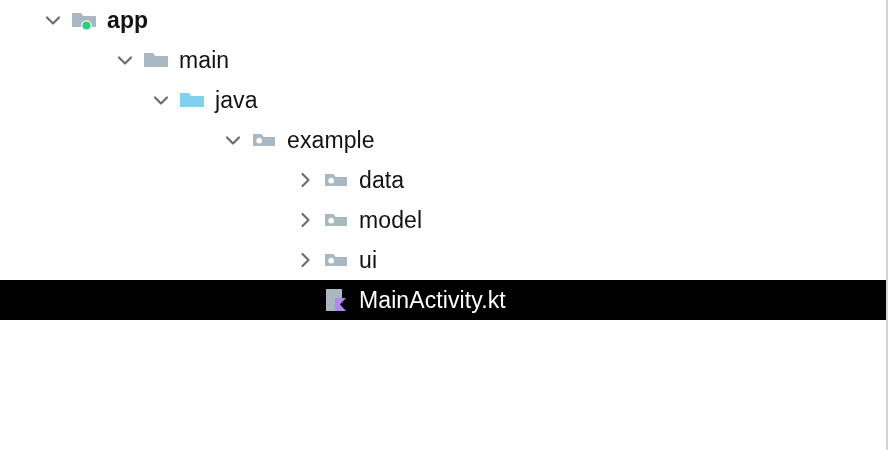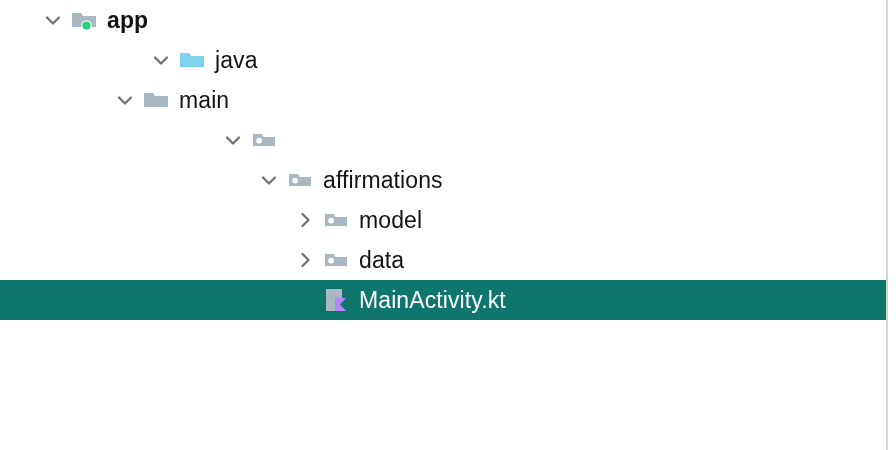--- a/index.html
+++ b/index.html
@@ -33,21 +33,21 @@
   .tree-row {
     position: relative;
     height: 40px;
     display: flex;
     align-items: center;
     width: 886px;
     box-sizing: border-box;
     white-space: nowrap;
   }
   .tree-row.selected {
-    background: #0f766e;
+    background: #000000;
   }
 
   .indent {
     flex: 0 0 auto;
   }
 
   
   .toggle {
     flex: 0 0 auto;
     width: 26px;
@@ -116,111 +116,112 @@
           <svg viewBox="0 0 28 28" xmlns="http://www.w3.org/2000/svg">
             <path d="M2 7 L2 21 L26 21 L26 10 L13 10 L11 7 Z" fill="#a9b7c0"></path>
             <path d="M2 7 L11 7 L13 10 L2 10 Z" fill="#a9b7c0"></path>
             <circle cx="16.5" cy="19.5" r="5.3" fill="#ffffff"></circle>
             <circle cx="16.5" cy="19.5" r="4.1" fill="#26d07c"></circle>
           </svg>
         </span>
         <span class="node-label bold">app</span>
       </div>
       <div class="tree-row">
+        <span class="indent" style="width: 112px;"></span>
+        <span class="toggle">
+          <svg viewBox="0 0 26 26" xmlns="http://www.w3.org/2000/svg">
+            <path d="M7 10.5 L13 16.5 L19 10.5" fill="none" stroke="#6e6e6e" stroke-width="2.2" stroke-linecap="round" stroke-linejoin="round"></path>
+          </svg>
+        </span>
+        <span class="node-icon">
+          <svg viewBox="0 0 28 28" xmlns="http://www.w3.org/2000/svg">
+            <path d="M2 7 L2 21 L26 21 L26 10 L13 10 L11 7 Z" fill="#a9b7c0"></path>
+            <path d="M2 7 L11 7 L13 10 L2 10 Z" fill="#a9b7c0"></path>
+          </svg>
+        </span>
+        <span class="node-label">main</span>
+      </div>
+      <div class="tree-row">
         <span class="indent" style="width: 148px;"></span>
         <span class="toggle">
           <svg viewBox="0 0 26 26" xmlns="http://www.w3.org/2000/svg">
             <path d="M7 10.5 L13 16.5 L19 10.5" fill="none" stroke="#6e6e6e" stroke-width="2.2" stroke-linecap="round" stroke-linejoin="round"></path>
           </svg>
         </span>
         <span class="node-icon">
           <svg viewBox="0 0 28 28" xmlns="http://www.w3.org/2000/svg">
             <path d="M2 7 L2 21 L26 21 L26 10 L13 10 L11 7 Z" fill="#7fd2ee"></path>
             <path d="M2 7 L11 7 L13 10 L2 10 Z" fill="#7fd2ee"></path>
           </svg>
         </span>
         <span class="node-label">java</span>
       </div>
       <div class="tree-row">
-        <span class="indent" style="width: 112px;"></span>
-        <span class="toggle">
-          <svg viewBox="0 0 26 26" xmlns="http://www.w3.org/2000/svg">
-            <path d="M7 10.5 L13 16.5 L19 10.5" fill="none" stroke="#6e6e6e" stroke-width="2.2" stroke-linecap="round" stroke-linejoin="round"></path>
-          </svg>
-        </span>
-        <span class="node-icon">
-          <svg viewBox="0 0 28 28" xmlns="http://www.w3.org/2000/svg">
-            <path d="M2 7 L2 21 L26 21 L26 10 L13 10 L11 7 Z" fill="#a9b7c0"></path>
-            <path d="M2 7 L11 7 L13 10 L2 10 Z" fill="#a9b7c0"></path>
-          </svg>
-        </span>
-        <span class="node-label">main</span>
-      </div>
-      <div class="tree-row">
         <span class="indent" style="width: 220px;"></span>
         <span class="toggle">
           <svg viewBox="0 0 26 26" xmlns="http://www.w3.org/2000/svg">
             <path d="M7 10.5 L13 16.5 L19 10.5" fill="none" stroke="#6e6e6e" stroke-width="2.2" stroke-linecap="round" stroke-linejoin="round"></path>
           </svg>
         </span>
         <span class="node-icon">
           <svg viewBox="0 0 28 28" xmlns="http://www.w3.org/2000/svg">
             <path d="M3 8 L3 20 L25 20 L25 11 L13.5 11 L11.5 8 Z" fill="#a9b7c0"></path>
             <path d="M3 8 L11.5 8 L13.5 11 L3 11 Z" fill="#a9b7c0"></path>
             <circle cx="9.2" cy="14.6" r="2.9" fill="#ffffff"></circle>
           </svg>
         </span>
-      </div>
-      <div class="tree-row">
-        <span class="indent" style="width: 256px;"></span>
-        <span class="toggle">
-          <svg viewBox="0 0 26 26" xmlns="http://www.w3.org/2000/svg">
-            <path d="M7 10.5 L13 16.5 L19 10.5" fill="none" stroke="#6e6e6e" stroke-width="2.2" stroke-linecap="round" stroke-linejoin="round"></path>
-          </svg>
-        </span>
-        <span class="node-icon">
-          <svg viewBox="0 0 28 28" xmlns="http://www.w3.org/2000/svg">
-            <path d="M3 8 L3 20 L25 20 L25 11 L13.5 11 L11.5 8 Z" fill="#a9b7c0"></path>
-            <path d="M3 8 L11.5 8 L13.5 11 L3 11 Z" fill="#a9b7c0"></path>
-            <circle cx="9.2" cy="14.6" r="2.9" fill="#ffffff"></circle>
-          </svg>
-        </span>
-        <span class="node-label">affirmations</span>
+        <span class="node-label">example</span>
       </div>
       <div class="tree-row">
         <span class="indent" style="width: 292px;"></span>
         <span class="toggle">
           <svg viewBox="0 0 26 26" xmlns="http://www.w3.org/2000/svg">
             <path d="M10.5 7 L16.5 13 L10.5 19" fill="none" stroke="#6e6e6e" stroke-width="2.2" stroke-linecap="round" stroke-linejoin="round"></path>
           </svg>
         </span>
         <span class="node-icon">
           <svg viewBox="0 0 28 28" xmlns="http://www.w3.org/2000/svg">
             <path d="M3 8 L3 20 L25 20 L25 11 L13.5 11 L11.5 8 Z" fill="#a9b7c0"></path>
             <path d="M3 8 L11.5 8 L13.5 11 L3 11 Z" fill="#a9b7c0"></path>
             <circle cx="9.2" cy="14.6" r="2.9" fill="#ffffff"></circle>
           </svg>
         </span>
+        <span class="node-label">data</span>
+      </div>
+      <div class="tree-row">
+        <span class="indent" style="width: 292px;"></span>
+        <span class="toggle">
+          <svg viewBox="0 0 26 26" xmlns="http://www.w3.org/2000/svg">
+            <path d="M10.5 7 L16.5 13 L10.5 19" fill="none" stroke="#6e6e6e" stroke-width="2.2" stroke-linecap="round" stroke-linejoin="round"></path>
+          </svg>
+        </span>
+        <span class="node-icon">
+          <svg viewBox="0 0 28 28" xmlns="http://www.w3.org/2000/svg">
+            <path d="M3 8 L3 20 L25 20 L25 11 L13.5 11 L11.5 8 Z" fill="#a9b7c0"></path>
+            <path d="M3 8 L11.5 8 L13.5 11 L3 11 Z" fill="#a9b7c0"></path>
+            <circle cx="9.2" cy="14.6" r="2.9" fill="#ffffff"></circle>
+          </svg>
+        </span>
         <span class="node-label">model</span>
       </div>
       <div class="tree-row">
         <span class="indent" style="width: 292px;"></span>
         <span class="toggle">
           <svg viewBox="0 0 26 26" xmlns="http://www.w3.org/2000/svg">
             <path d="M10.5 7 L16.5 13 L10.5 19" fill="none" stroke="#6e6e6e" stroke-width="2.2" stroke-linecap="round" stroke-linejoin="round"></path>
           </svg>
         </span>
         <span class="node-icon">
           <svg viewBox="0 0 28 28" xmlns="http://www.w3.org/2000/svg">
             <path d="M3 8 L3 20 L25 20 L25 11 L13.5 11 L11.5 8 Z" fill="#a9b7c0"></path>
             <path d="M3 8 L11.5 8 L13.5 11 L3 11 Z" fill="#a9b7c0"></path>
             <circle cx="9.2" cy="14.6" r="2.9" fill="#ffffff"></circle>
           </svg>
         </span>
-        <span class="node-label">data</span>
+        <span class="node-label">ui</span>
       </div>
       <div class="tree-row selected">
         <span class="indent" style="width: 292px;"></span>
         <span class="toggle spacer"></span>
         <span class="node-icon">
           <svg viewBox="0 0 28 28" xmlns="http://www.w3.org/2000/svg">
             <path d="M4 3 L15 3 L15 12 L4 12 Z" fill="#a9b7c0"></path>
             <path d="M15 3 L20 3 L20 12 L15 12 Z" fill="#a9b7c0"></path>
             <path d="M4 12 L13 12 L13 25 L4 25 Z" fill="#a9b7c0"></path>
             <path d="M13 12 L24 12 L18 18.5 L24 25 L13 25 Z" fill="#b388f5"></path>

